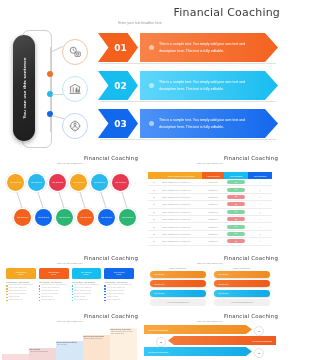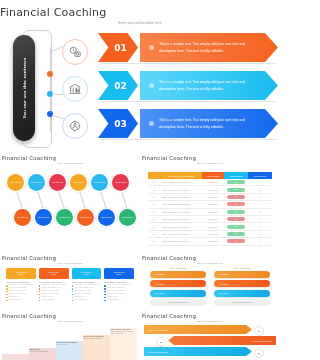--- a/index.html
+++ b/index.html
@@ -5,21 +5,21 @@
   html,body{margin:0;padding:0;}
   body{
     width:280px;height:360px;overflow:hidden;background:#ffffff;
     font-family:"Liberation Sans",sans-serif;color:#333;
   }
   .page{position:relative;width:280px;height:360px;}
 
   
   .slide{position:absolute;background:#fff;overflow:hidden;}
   .s-title{
-    text-align:left;font-weight:400;color:#3a3a3a;letter-spacing:.2px;
+    text-align:right;font-weight:400;color:#3a3a3a;letter-spacing:.2px;
     font-family:"DejaVu Sans",sans-serif;
   }
   .s-sub{text-align:center;color:#9a9a9a;}
 
   
   #hero{left:0;top:0;width:280px;height:150px;}
   #hero .s-title{font-size:11px;margin-top:6px;}
   #hero .s-sub{font-size:3.4px;margin-top:2px;}
 
   .hero-body{position:absolute;left:0;top:27px;width:280px;height:123px;}

